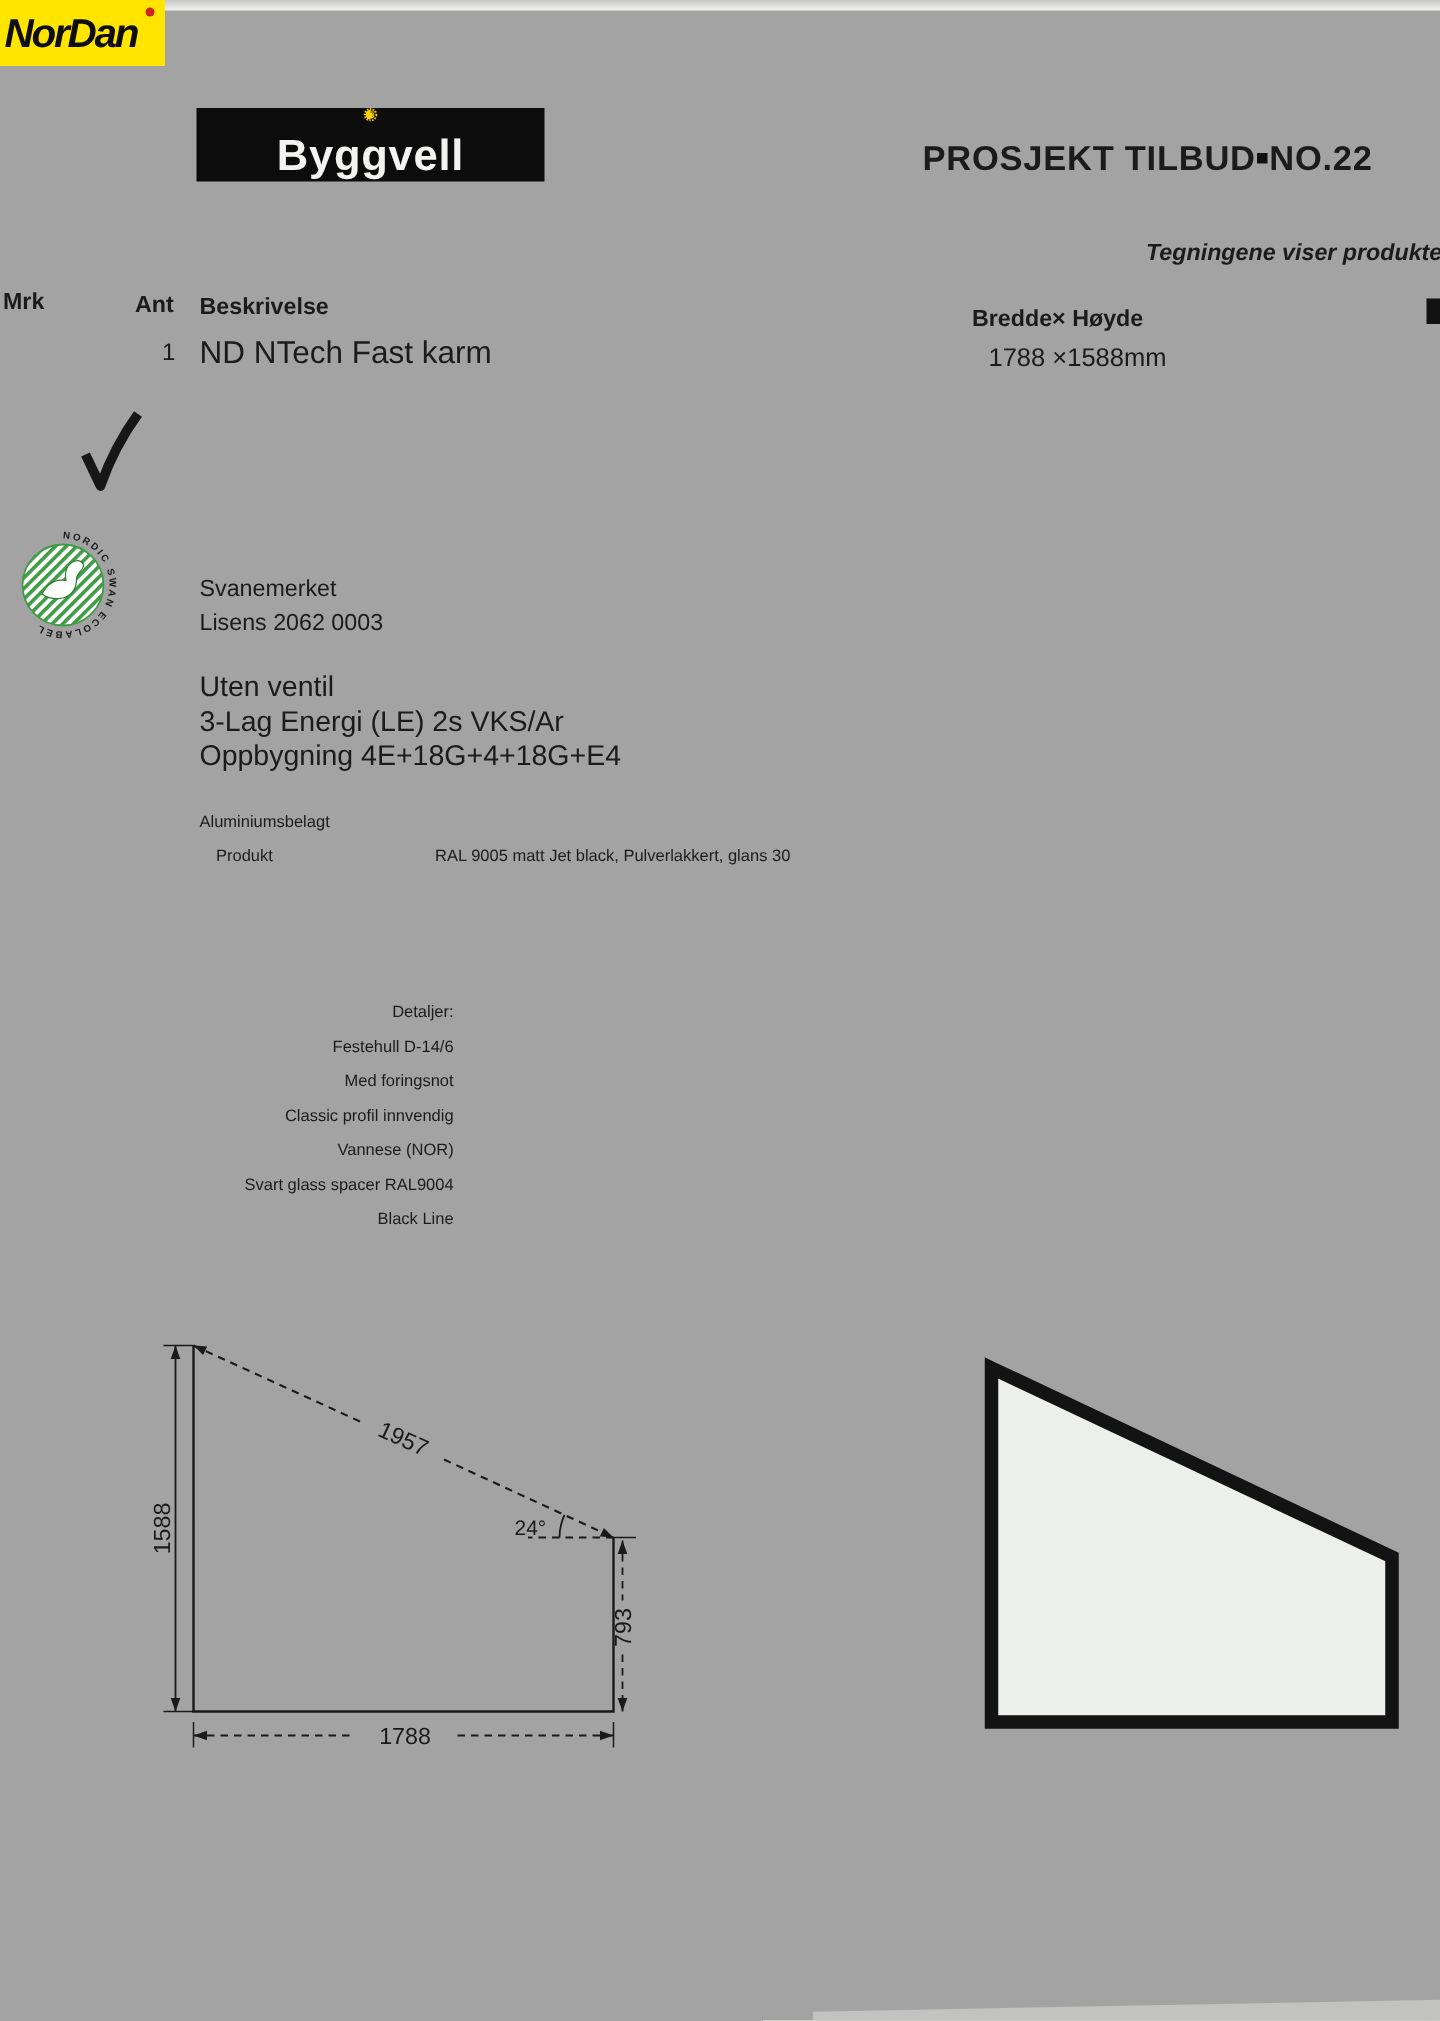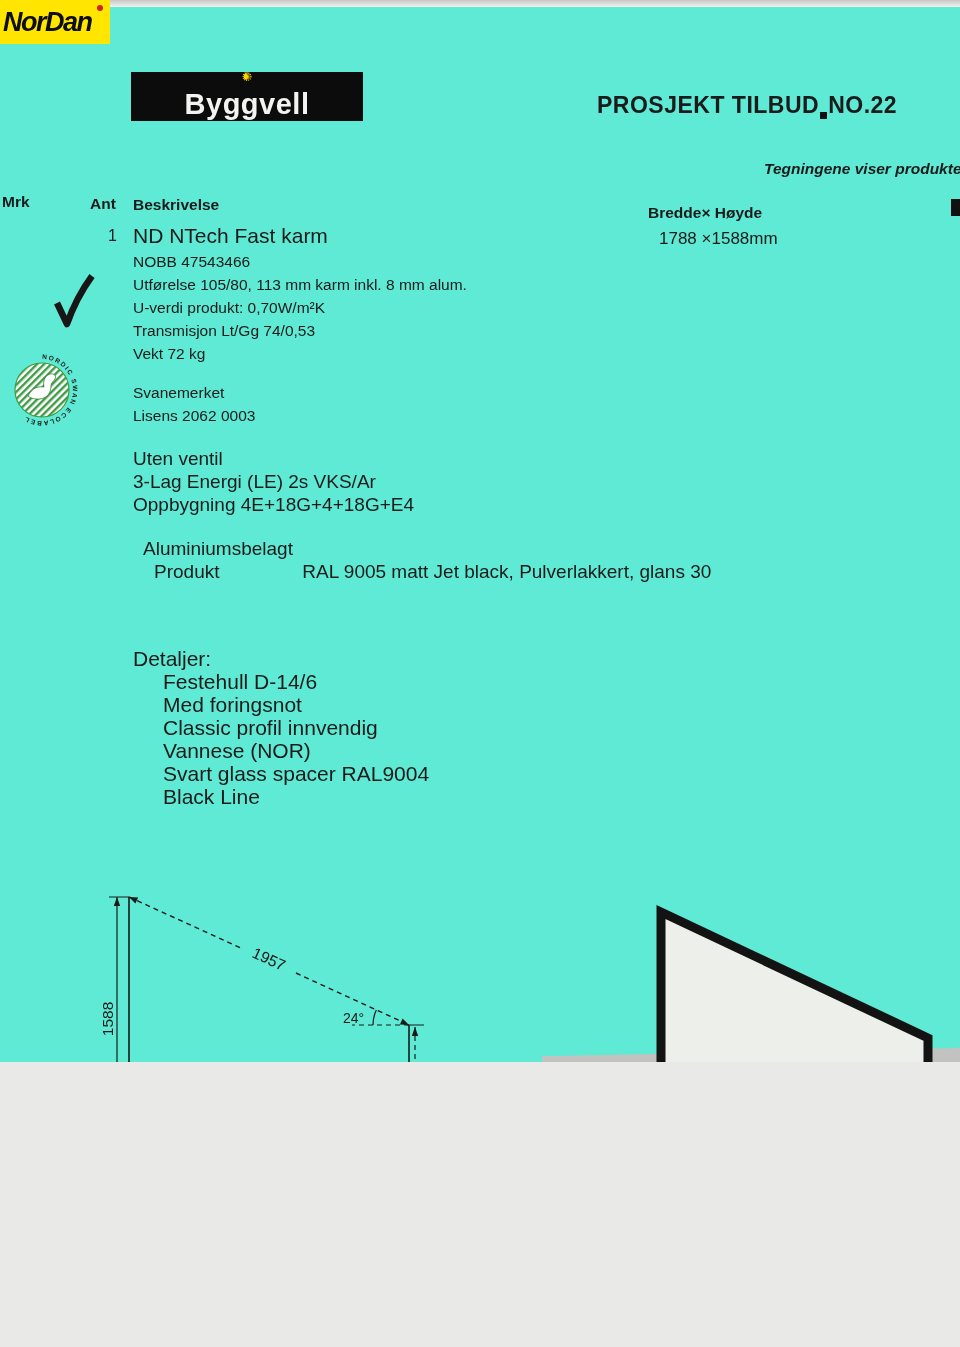--- a/index.html
+++ b/index.html
@@ -1,20 +1,20 @@
 <!DOCTYPE html>
 <html><head>
 <meta charset="utf-8">
 <style>
   * { margin:0; padding:0; box-sizing:border-box; }
   html,body { background:#e9e9e7; }
   body { font-family:"Liberation Sans", sans-serif; color:#1b1b1b; }
   .page {
-    position:relative; width:960px; height:1062px; margin:0 auto;
-    background:#5eead4; overflow:hidden;
+    position:relative; width:960px; height:1347px; margin:0 auto;
+    background:#a3a3a3; overflow:hidden;
   }
   .abs { position:absolute; }
   .line { line-height:23px; white-space:nowrap; }
 
   
   .scan-top { top:0; left:0; width:960px; height:7px;
     background:linear-gradient(#c7c7c5,#f2f2f0); }
   .scan-bottom { bottom:-4px; right:-12px; width:430px; height:14px;
     background:#c2c2c0; transform:rotate(-1.1deg); }
 
@@ -22,41 +22,41 @@
   .nordan-logo { left:0; top:76; width:110px; height:44px; background:#ffe500;
     display:flex; align-items:center; padding-left:3px; }
   .nordan-logo .logo-text { font-weight:700; font-style:italic; font-size:27px;
     letter-spacing:-1.5px; color:#0e0e0e; }
   .nordan-dot { position:absolute; top:5px; right:7px; width:6px; height:6px;
     border-radius:50%; background:#d22222; }
   .byggvell-logo { left:131px; top:72px; width:232px; height:49px; background:#0c0c0c;
     display:flex; align-items:center; gap:7px; padding:0 10px;flex-direction:column; }
   .byggvell-logo .logo-text { color:#f3f3f1; font-size:29px; font-weight:700;
     letter-spacing:0.5px; }
-  .doc-title { left:597px; top:92px; display:flex; align-items:flex-end; gap:1px;
+  .doc-title { left:615px; top:92px; display:flex; align-items:center; gap:1px;
     font-weight:700; font-size:23px; letter-spacing:0.5px; white-space:nowrap; }
   .title-sep { width:7px; height:7px; background:#111; display:inline-block; }
   .doc-subtitle { left:764px; top:160px; font-style:italic; font-weight:700;
     font-size:15.5px; white-space:nowrap; }
 
   
   .col-hdr { font-weight:700; font-size:15.5px; white-space:nowrap; }
   .col-clip { left:951px; top:199px; width:9px; height:17px; background:#111; }
 
   
   .item-ant  { left:108px; top:227px; font-size:16px; }
   .item-name { left:133px; top:224px; font-size:21px; white-space:nowrap; }
   .item-size { left:659px; top:229px; font-size:17px; white-space:nowrap; }
 
   .spec-block { left:133px; top:250px; font-size:15.5px; }
   .svane-block { left:133px; top:381px; font-size:15.5px; }
   .glazing-block { left:133px; top:447px; font-size:19px; }
-  .alu-block { left:143px; top:537px; font-size:19px; }
+  .alu-block { left:133px; top:537px; font-size:11px; }
   .surface-block { left:133px; top:605px; font-size:15.5px; }
-  .details-block { left:133px; top:647px; font-size:21px; }
+  .details-block { left:133px; top:664px; font-size:11px;text-align:right; }
   .produkt-row { padding-left:11px; }
   .produkt-row .lbl { display:inline-block; width:143px; }
   .detail-lines { padding-left:30px; }
 
   svg text { font-family:"Liberation Sans", sans-serif; fill:#1a1a1a; }
 </style>
 </head>
 <body>
 
 <div class="page">
@@ -94,27 +94,20 @@
   <div class="abs col-clip"></div>
 
   <div class="abs item-ant">1</div>
   <div class="abs item-name">ND NTech Fast karm</div>
   <div class="abs item-size">1788 ×1588mm</div>
 
   <svg class="abs" style="left:52px; top:270px;" width="44" height="62" viewBox="0 0 44 62">
     <path d="M5,33 L15,54 Q24,28 40,6" fill="none" stroke="#171717" stroke-width="6.5" stroke-linejoin="round" stroke-linecap="butt"></path>
   </svg>
 
-  <div class="abs spec-block">
-    <div class="line">NOBB 47543466</div>
-    <div class="line">Utførelse 105/80, 113 mm karm inkl. 8 mm alum.</div>
-    <div class="line">U-verdi produkt: 0,70W/m²K</div>
-    <div class="line">Transmisjon Lt/Gg 74/0,53</div>
-    <div class="line">Vekt 72 kg</div>
-  </div>
 
   <svg class="abs" style="left:4px; top:346px;" width="76" height="84" viewBox="0 0 76 84">
     <defs>
       <pattern id="hatch" width="5" height="5" patternUnits="userSpaceOnUse" patternTransform="rotate(45)">
         <rect width="5" height="5" fill="#ffffff"></rect>
         <rect width="2.4" height="5" fill="#3f9c44"></rect>
       </pattern>
       <path id="swanTextPath" d="M 38 13 A 31 31 0 1 1 37.99 13"></path>
     </defs>
     <circle cx="38" cy="44" r="27" fill="url(#hatch)" stroke="#3f9c44" stroke-width="1.2"></circle>

